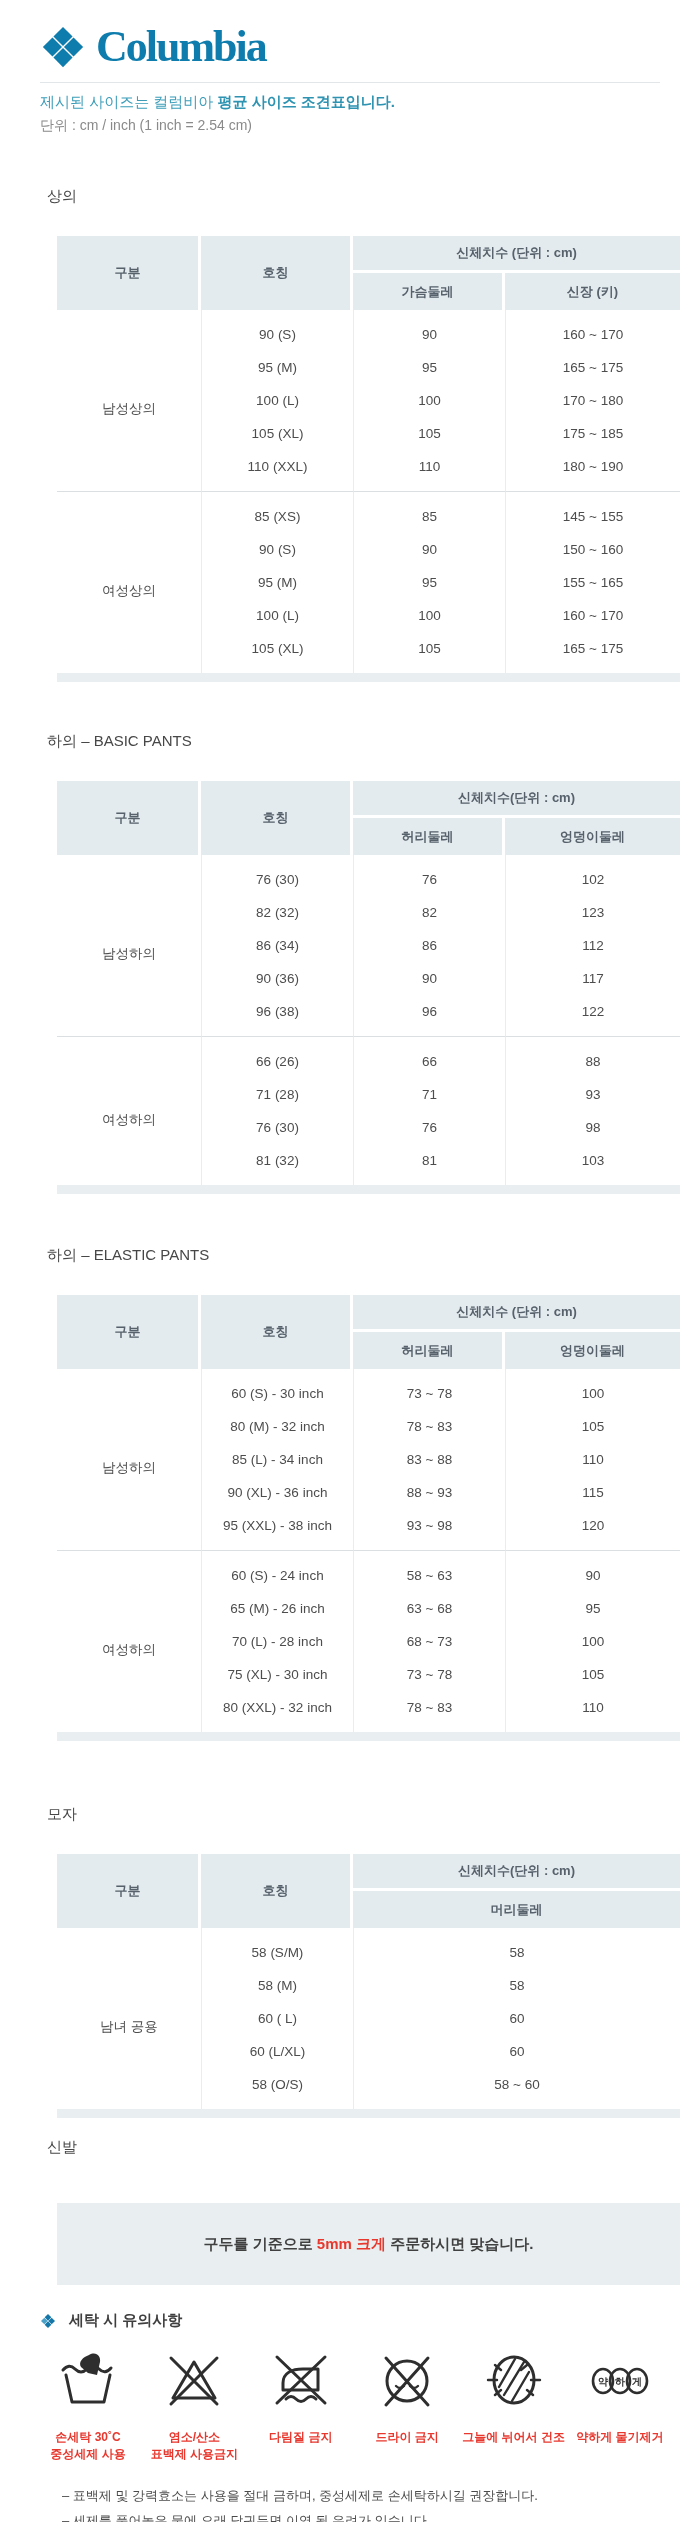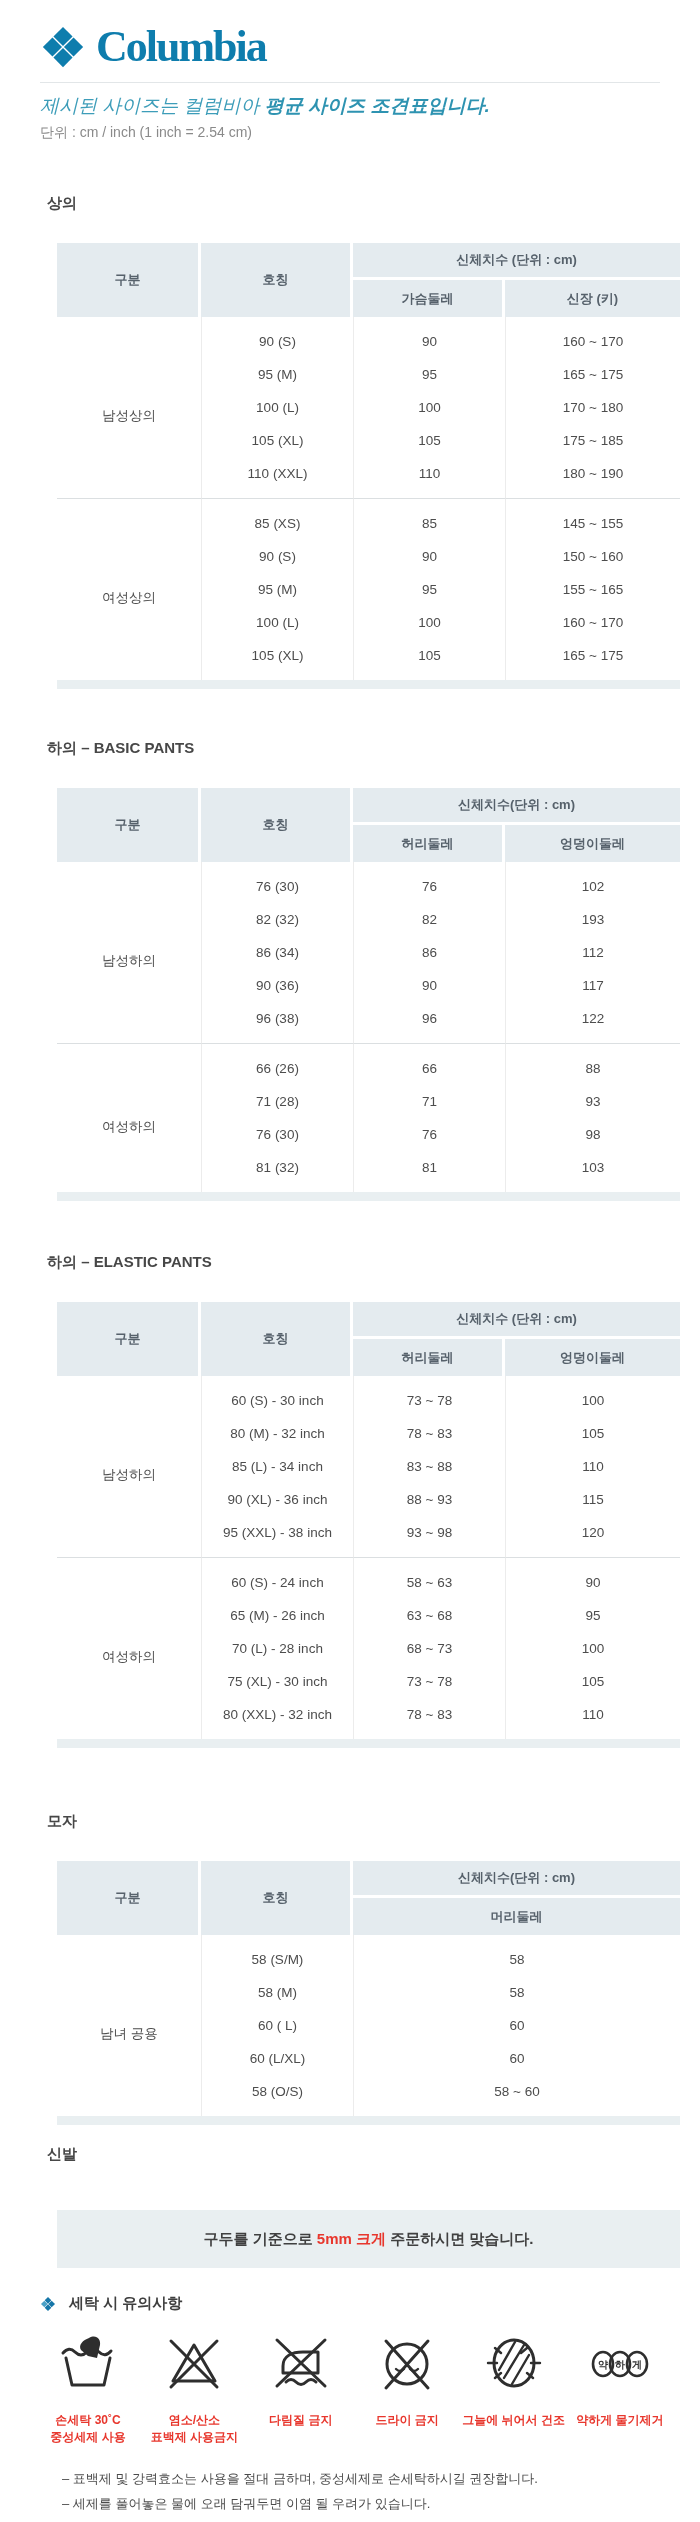--- a/index.html
+++ b/index.html
@@ -7,44 +7,44 @@
   body {
     width:700px; height:2522px; overflow:hidden; position:relative;
     font-family:"Liberation Sans","DejaVu Sans",sans-serif; color:#4d4d4d;
   }
   
   .logo-row { display:flex; align-items:center; gap:10px; margin:24px 0 0 40px; }
   .logo-text { font-family:"Liberation Serif","DejaVu Serif",serif; font-weight:bold;
     font-size:44px; color:#0e7dad; letter-spacing:-2px; line-height:1; }
   .top-divider { width:620px; margin:12px 0 0 40px; border-top:1px solid #e2e6e8; }
   .intro { margin:10px 0 0 40px; }
-  .intro-line1 { font-size:19px; color:#3d9db9;font-style:italic; }
+  .intro-line1 { font-size:15px; color:#3d9db9; }
   .intro-line1 b { color:#2e93b1; }
   .intro-line2 { font-size:14px; color:#8a8a8a; margin-top:5px; }
   
-  .sec-heading { font-size:15px; font-weight:bold; color:#474747; margin-left:47px; }
+  .sec-heading { font-size:15px; font-weight:normal; color:#474747; margin-left:47px; }
   .mt-s1 { margin-top:52px; } .mt-s2 { margin-top:50px; } .mt-s3 { margin-top:52px; }
   .mt-s4 { margin-top:64px; } .mt-s5 { margin-top:20px; }
   .tbl-wrap { margin-top:30px; }
   
   table.size-table { border-collapse:separate; border-spacing:0; table-layout:fixed;
     width:623px; margin-left:57px; }
   table.size-table thead th { background:#e4ebef; color:#56616b; font-size:13px; font-weight:bold;
     height:37px; border-right:3px solid #fff; }
   table.size-table thead th.grp-h { border-right:none; border-bottom:3px solid #fff; }
   table.size-table thead tr.sub-row th:last-child { border-right:none; }
   table.size-table td { text-align:center; font-size:13.5px; color:#4d4d4d; vertical-align:middle; }
   table.size-table td.val { padding:9px 0; border-left:1px solid #ececec; }
   table.size-table td.cat { border-left:none; }
   table.size-table tbody.grp tr:first-child td { padding-top:17px; }
   table.size-table tbody.grp tr:last-child td { padding-bottom:17px; }
   table.size-table tbody.grp + tbody.grp tr:first-child td { border-top:1px solid #dbdfe1; }
   table.size-table td.strip { background:#e9eff1; height:9px; padding:0; border:none; }
   
-  .shoes-box { width:623px; height:58px; margin:46px 0 0 57px; background:#e9eff1;
+  .shoes-box { width:623px; height:82px; margin:46px 0 0 57px; background:#e9eff1;
     display:flex; align-items:center; justify-content:center;
     font-size:15px; font-weight:bold; color:#404040; }
   .shoes-box .red { color:#e8372d; }
   
   .care-heading { display:flex; align-items:center; gap:13px; margin:26px 0 0 40px;
     font-size:15px; font-weight:bold; color:#3f3f3f; }
   .care-row { display:flex; justify-content:space-between; margin:18px 28px 0 36px; }
   .care-item { display:flex; flex-direction:column; align-items:center; width:104px; }
   .care-item svg { stroke:#2e2e2e; stroke-width:3; fill:none; stroke-linecap:round; stroke-linejoin:round; }
   .care-caption { margin-top:13px; font-size:12px; font-weight:bold; color:#e8372d;
@@ -181,21 +181,21 @@
       <tbody class="grp">
         <tr>
           <td class="cat" rowspan="5">남성하의</td>
           <td class="val">76 (30)</td>
           <td class="val">76</td>
           <td class="val">102</td>
         </tr>
         <tr>
           <td class="val">82 (32)</td>
           <td class="val">82</td>
-          <td class="val">193</td>
+          <td class="val">123</td>
         </tr>
         <tr>
           <td class="val">86 (34)</td>
           <td class="val">86</td>
           <td class="val">112</td>
         </tr>
         <tr>
           <td class="val">90 (36)</td>
           <td class="val">90</td>
           <td class="val">117</td>

